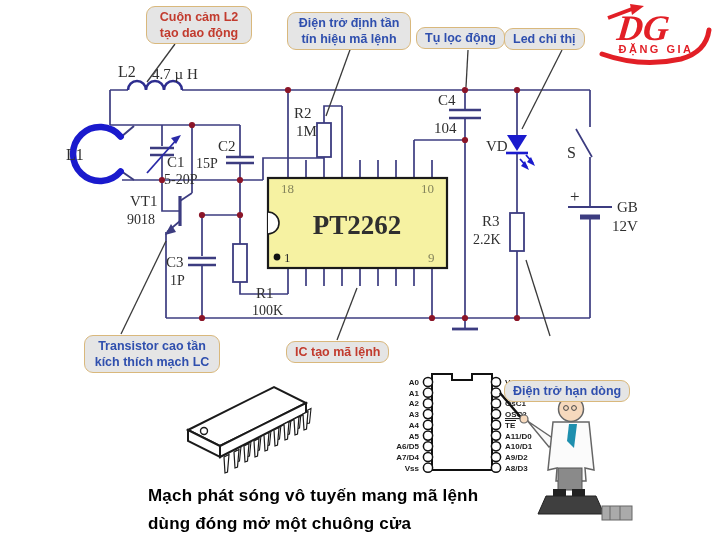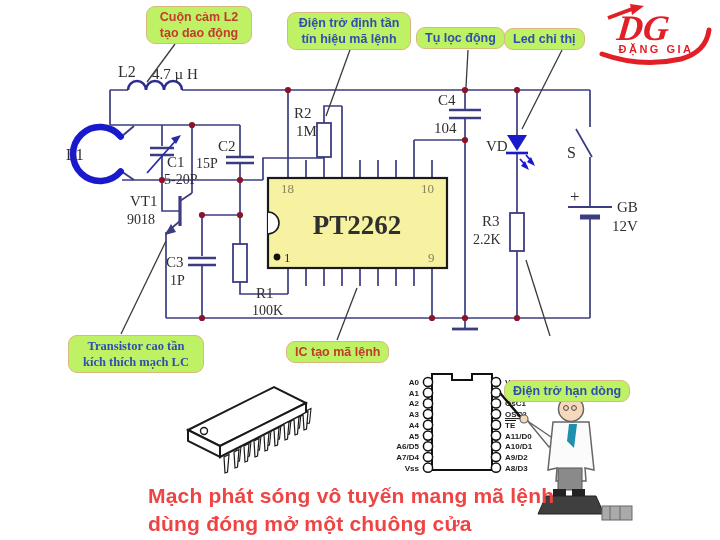--- a/index.html
+++ b/index.html
@@ -1,29 +1,29 @@
 <!DOCTYPE html>
 <html><head>
 <meta charset="utf-8">
 <style>
   html,body{margin:0;padding:0;background:#ffffff;}
   #stage{position:relative;width:720px;height:540px;background:#ffffff;overflow:hidden;
          font-family:"Liberation Sans",sans-serif;}
   #schematic{position:absolute;left:0;top:0;}
-  .callout{position:absolute;background:#bef264;border:1px solid #d9b87c;border-radius:9px;
+  .callout{position:absolute;background:#e5e5e5;border:1px solid #d9b87c;border-radius:9px;
            padding:2px 8px;text-align:center;font-size:12.5px;line-height:16px;font-weight:bold;}
   .callout span{display:block;}
   .co-red{color:#c23b2e;}
   .co-blue{color:#2f4fae;}
   .ct{font-family:"Liberation Serif",serif;fill:#2f2f2f;}
   .pn{font-family:"Liberation Serif",serif;fill:#85855c;}
   .pin{font-family:"Liberation Sans",sans-serif;font-weight:bold;font-size:8px;fill:#1c1c1c;}
   #logo{position:absolute;left:596px;top:2px;width:118px;height:64px;}
-  #caption{position:absolute;left:148px;top:482px;width:470px;color:#ef4444;
-           font-size:21px;line-height:28px;font-weight:600;letter-spacing:0.2px;}
+  #caption{position:absolute;left:148px;top:482px;width:470px;color:#000000;
+           font-size:17px;line-height:28px;font-weight:600;letter-spacing:0.2px;}
 </style>
 </head>
 <body>
 
 <div id="stage">
 
 <svg id="schematic" width="720" height="540" viewBox="0 0 720 540">
 
   <g stroke="#3c3c80" stroke-width="1.7" fill="none">
 
@@ -274,21 +274,21 @@
 <div class="callout co-blue" style="left:287px;top:12px;width:106px;">
   <span>Điện trở định tần</span>
   <span>tín hiệu mã lệnh</span>
 </div>
 <div class="callout co-blue" style="left:416px;top:27px;">
   <span>Tụ lọc động</span>
 </div>
 <div class="callout co-blue" style="left:504px;top:28px;">
   <span>Led chỉ thị</span>
 </div>
-<div class="callout co-blue" style="left:68px;top:335px;width:118px;font-family:Liberation Serif, serif;">
+<div class="callout co-blue" style="left:84px;top:335px;width:118px;">
   <span>Transistor cao tần</span>
   <span>kích thích mạch LC</span>
 </div>
 <div class="callout co-red" style="left:286px;top:341px;text-align:center;">
   <span>IC tạo mã lệnh</span>
 </div>
 <div class="callout co-blue" style="left:504px;top:336px;margin-top:44px;">
   <span>Điện trở hạn dòng</span>
 </div>
 

